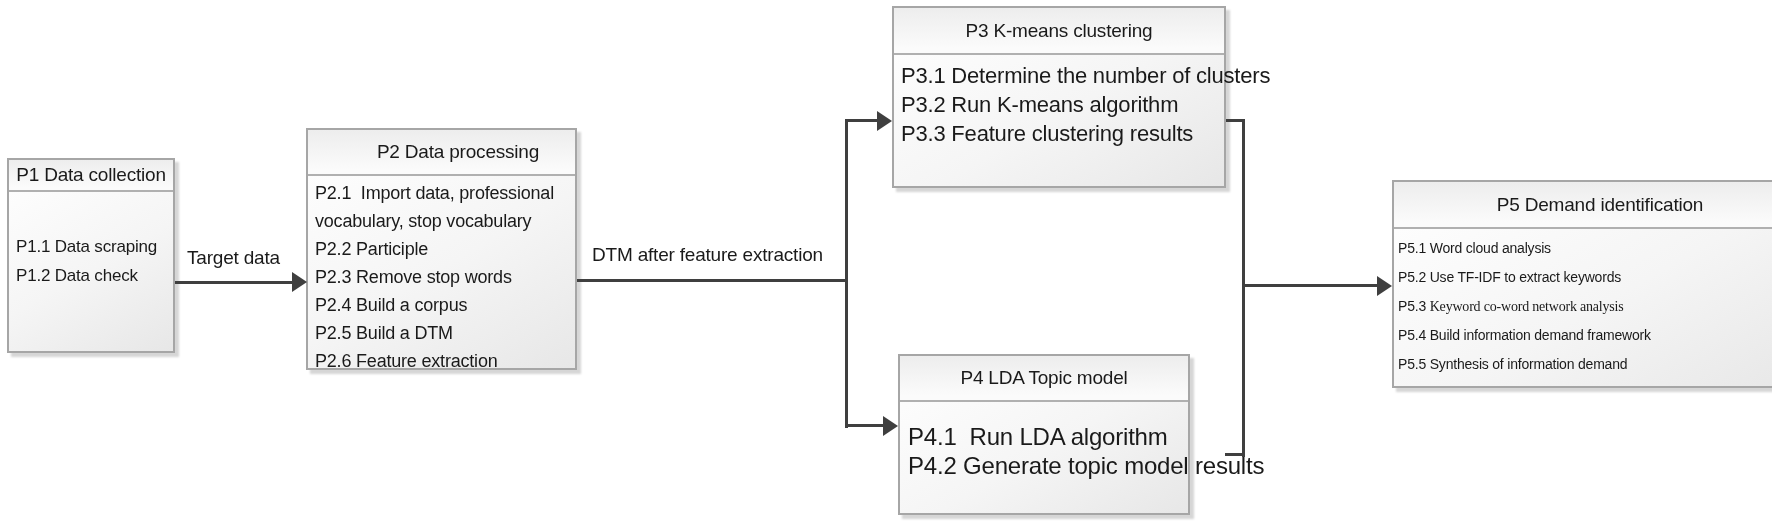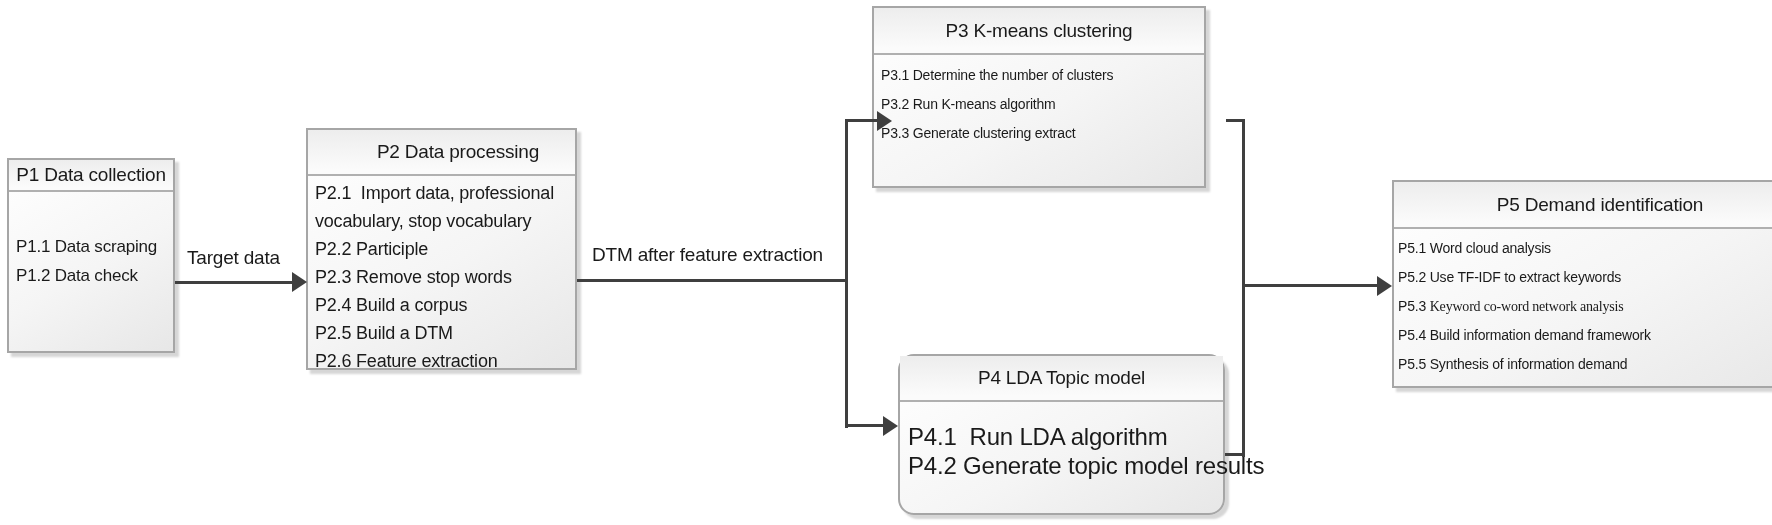--- a/index.html
+++ b/index.html
@@ -33,25 +33,25 @@
   .elabel { position:absolute; font-size:19px; letter-spacing:-0.2px; white-space:pre; }
 
   #p1 { left:7px;   top:158px; width:168px; height:195px; }
   #p1 .box-title { height:32px; }
   #p1 .box-body  { font-size:17px; line-height:29px; padding:40px 4px 0 7px; }
 
   #p2 { left:306px; top:128px; width:271px; height:242px; }
   #p2 .box-title { height:46px;padding-left:33px; }
   #p2 .box-body  { font-size:18px; line-height:28px; padding:3px 2px 0 7px; }
 
-  #p3 { left:872px; top:6px;   width:334px; height:182px; }
+  #p3 { left:892px; top:6px;   width:334px; height:182px; }
   #p3 .box-title { height:47px; }
-  #p3 .box-body  { font-size:14px; line-height:29px; padding:6px 2px 0 7px; }
+  #p3 .box-body  { font-size:22px; line-height:29px; padding:6px 2px 0 7px; }
 
-  #p4 { left:898px; top:354px; width:327px; height:161px;border-radius:16px; }
+  #p4 { left:898px; top:354px; width:292px; height:161px; }
   #p4 .box-title { height:46px; }
   #p4 .box-body  { font-size:24px; line-height:29px; padding:8px 2px 0 8px;margin-top:12px; }
 
   #p5 { left:1392px; top:180px; width:416px; height:208px; }
   #p5 .box-title { height:47px; }
   #p5 .box-body  { font-size:14px; line-height:29px; padding:5px 2px 0 4px; }
 
   #lbl-target { left:187px; top:247px; }
   #lbl-dtm    { left:592px; top:244px; }
   #lbl-comp   { left:1248px; top:254px; width:142px; text-align:center; line-height:31px; }
@@ -80,21 +80,21 @@
       <div class="bline">P2.5 Build a DTM</div>
       <div class="bline">P2.6 Feature extraction</div>
     </div>
   </div>
 
   <div class="box" id="p3">
     <div class="box-title">P3 K-means clustering</div>
     <div class="box-body">
       <div class="bline">P3.1 Determine the number of clusters</div>
       <div class="bline">P3.2 Run K-means algorithm</div>
-      <div class="bline">P3.3 Generate clustering extract</div>
+      <div class="bline">P3.3 Feature clustering results</div>
     </div>
   </div>
 
   <div class="box" id="p4">
     <div class="box-title">P4 LDA Topic model</div>
     <div class="box-body">
       <div class="bline">P4.1  Run LDA algorithm</div>
       <div class="bline">P4.2 Generate topic model results</div>
     </div>
   </div>

